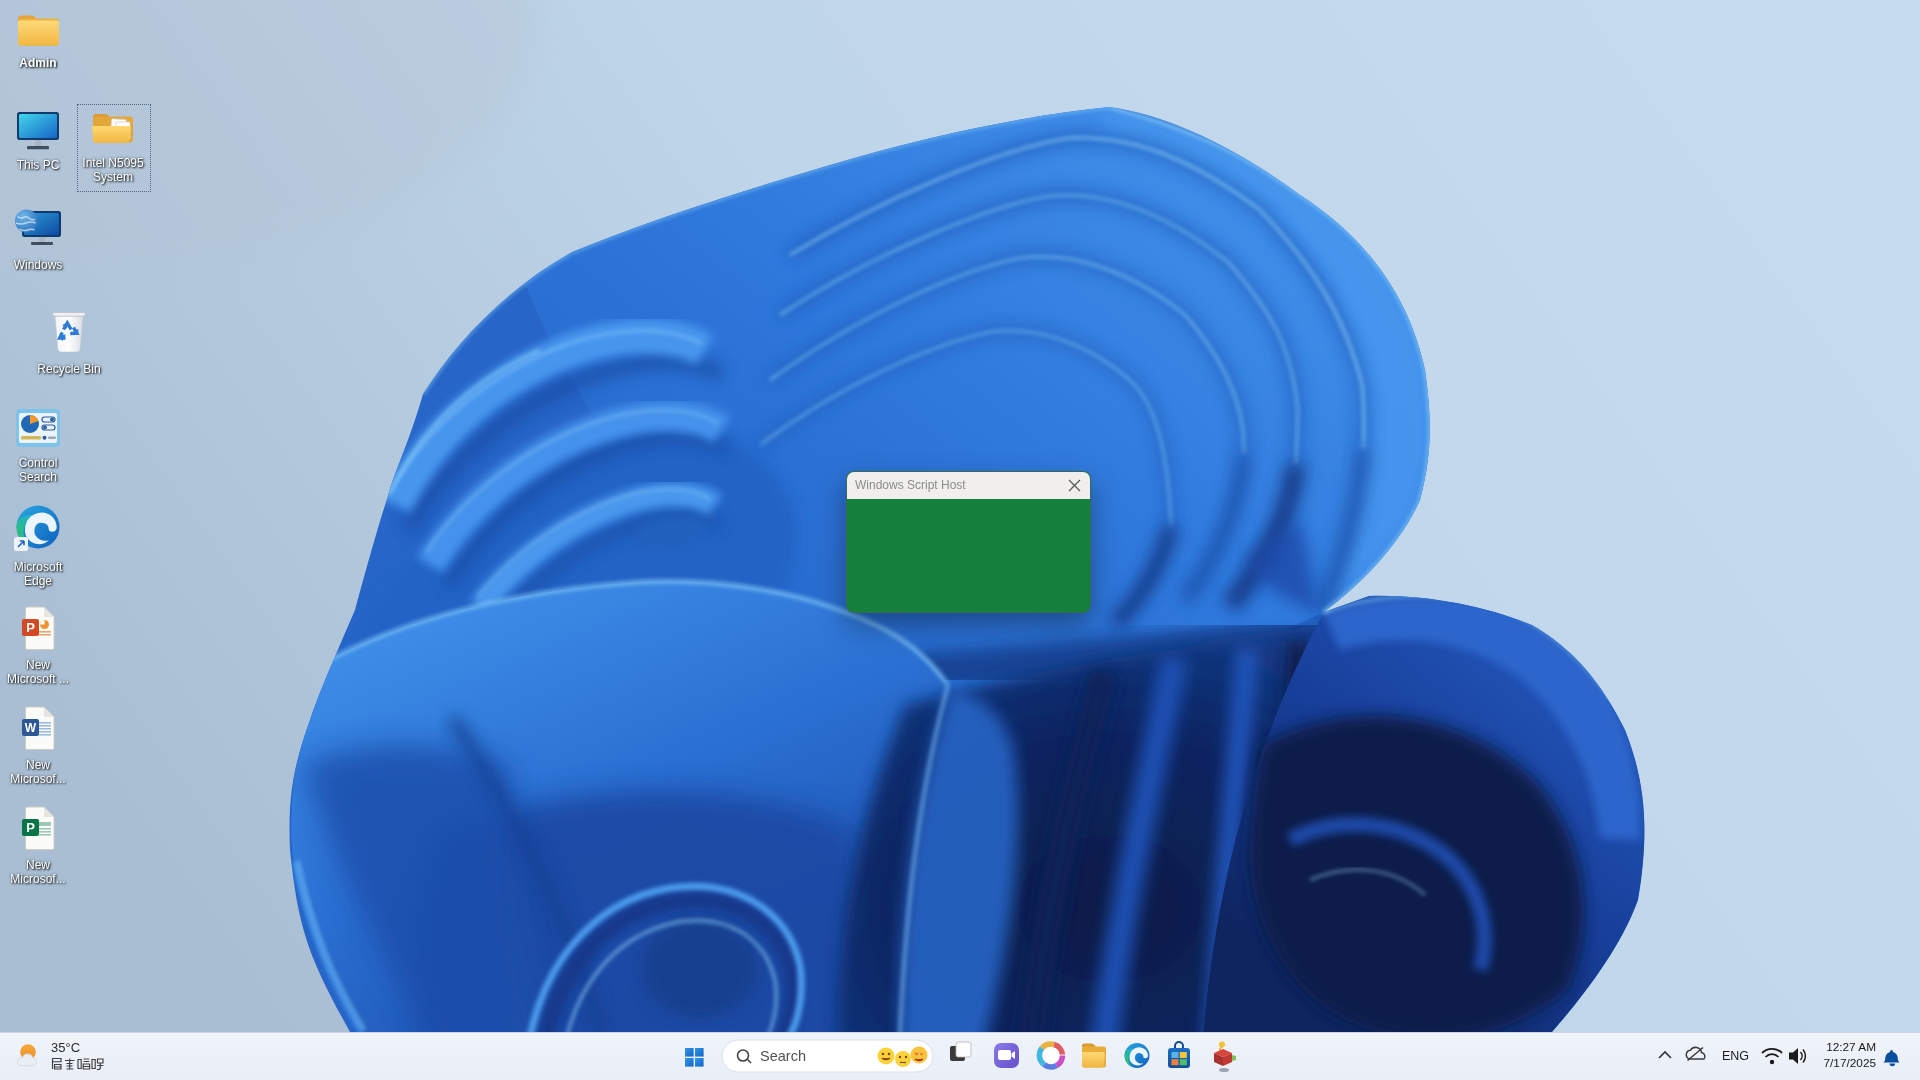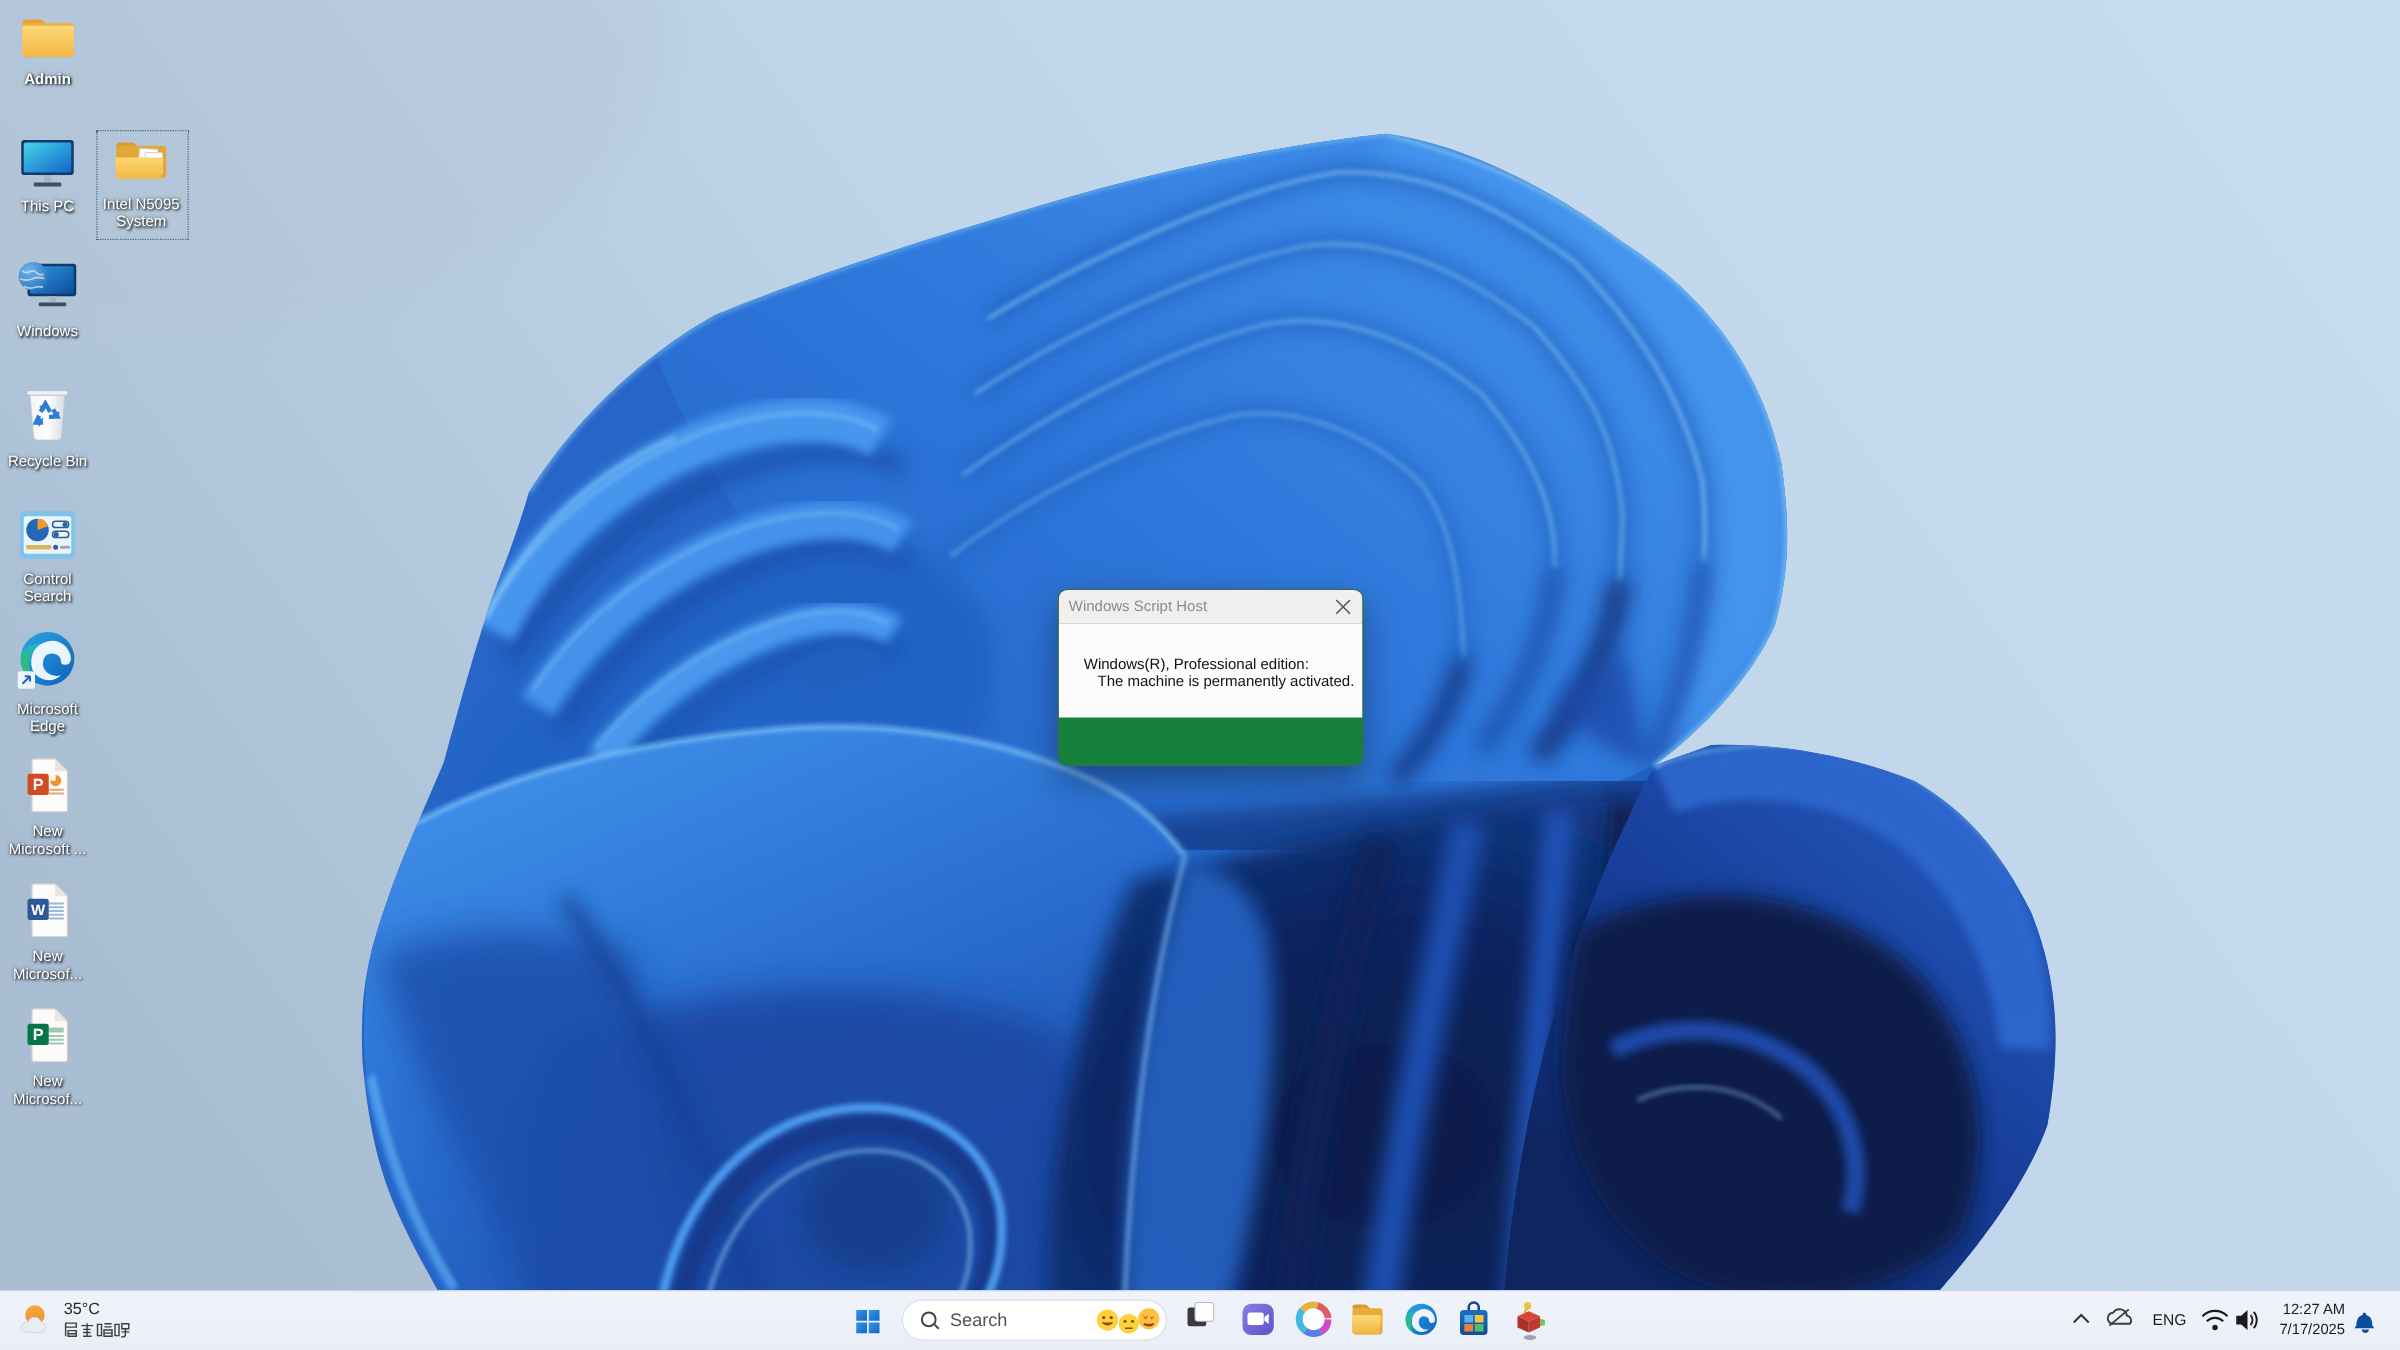--- a/index.html
+++ b/index.html
@@ -222,24 +222,20 @@
 <path d="M1109,107 C1180,125 1240,150 1300,195 C1370,240 1410,300 1425,370 C1432,420 1432,455 1420,500 C1400,545 1360,585 1324,612" stroke="#8fd2fa" stroke-width="3" fill="none" filter="url(#b2)" opacity="0.85"></path>
 <path d="M388,496 C420,430 470,380 540,350" stroke="#8fd2fa" stroke-width="2.5" fill="none" filter="url(#b2)" opacity="0.8"></path>
 </g>
 </svg>
 
 <div id="dlg">
 <div id="dlgtitle">Windows Script Host</div>
 <svg id="dlgx" viewBox="0 0 13 13">
       <path d="M1,1 L12,12 M12,1 L1,12" stroke="#5a5a5a" stroke-width="1.3"></path>
     </svg>
-<div id="dlgbody">
-      <div style="position:absolute;left:20px;top:25px;">Windows(R), Professional edition:</div>
-      <div style="position:absolute;left:31px;top:39px;">The machine is permanently activated.</div>
-    </div>
 </div>
 
 <div class="di" style="left:0px;top:10px;font-weight:bold;">
 <svg width="46" height="38" viewBox="0 0 46 38">
       <path d="M3,9 q0,-3.5 3.5,-3.5 h10 q2.5,0 4,2 l2.5,3 h-20 z" fill="#e5a33c"></path>
       <rect x="3" y="8.5" width="41" height="27" rx="3" fill="#eeb13f"></rect>
       <path d="M3,12 q0,-1.5 1.5,-1.5 h38 q1.5,0 1.5,1.5 v20.5 q0,3 -3,3 h-35 q-3,0 -3,-3 z" fill="url(#fold1)"></path>
     </svg>
 <div class="lbl">Admin</div>
   </div>
@@ -271,21 +267,21 @@
       <rect x="9" y="3" width="39" height="26" rx="2.5" fill="#0e3a70"></rect>
       <rect x="11" y="5" width="35" height="22" rx="1.5" fill="url(#scr2)"></rect>
       <rect x="26" y="29" width="6" height="5" fill="#aab6c4"></rect>
       <rect x="18" y="34" width="22" height="3" rx="1" fill="#3f4e61"></rect>
       <circle cx="13.5" cy="13" r="11.5" fill="url(#glb)"></circle>
       <path d="M4.5,8.5 q3,2.5 6,1 q3.5,-1.8 5.5,0.5 q2,2.5 6,1.5 M3,15 q5,2 10,0 q5,-2 9.5,0 M6,21 q4,2.5 8.5,1 q4,-1.5 7,0" stroke="#cfe2f2" stroke-width="1.4" fill="none" opacity="0.8"></path>
     </svg>
 <div class="lbl">Windows</div>
   </div>
 
-<div class="di" style="left:0px;top:306px;">
+<div class="di" style="left:0px;top:306px;padding-left:31px;">
 <svg width="40" height="48" viewBox="0 0 40 48">
       <path d="M6,10 h28 l-2.8,32.5 q-0.3,3.5 -3.8,3.5 h-14.8 q-3.5,0 -3.8,-3.5 z" fill="url(#bin)" stroke="#c2c7ce" stroke-width="0.6"></path>
       <path d="M5,6.5 h30 q1.3,0 1.3,1.3 v1 q0,1.3 -1.3,1.3 h-30 q-1.3,0 -1.3,-1.3 v-1 q0,-1.3 1.3,-1.3 z" fill="#eef0f3" stroke="#b7bcc4" stroke-width="0.7"></path>
       <g stroke="#2e7bd6" stroke-width="3.4" fill="none">
         <path d="M14.5,23.5 l3.8,-6.6 l3.8,6.6"></path>
         <path d="M24.5,21.5 l3.3,5.7 l-6.6,0.3"></path>
         <path d="M16.5,32 l-5.8,0 l2.6,-5.5"></path>
       </g>
       <g fill="#2e7bd6">
         <path d="M13.2,19.5 l5.2,-3 l0,6 z" transform="rotate(8 16 19)"></path>

